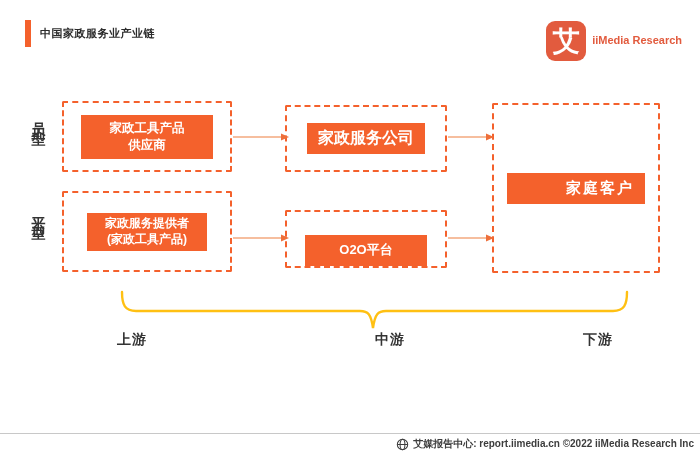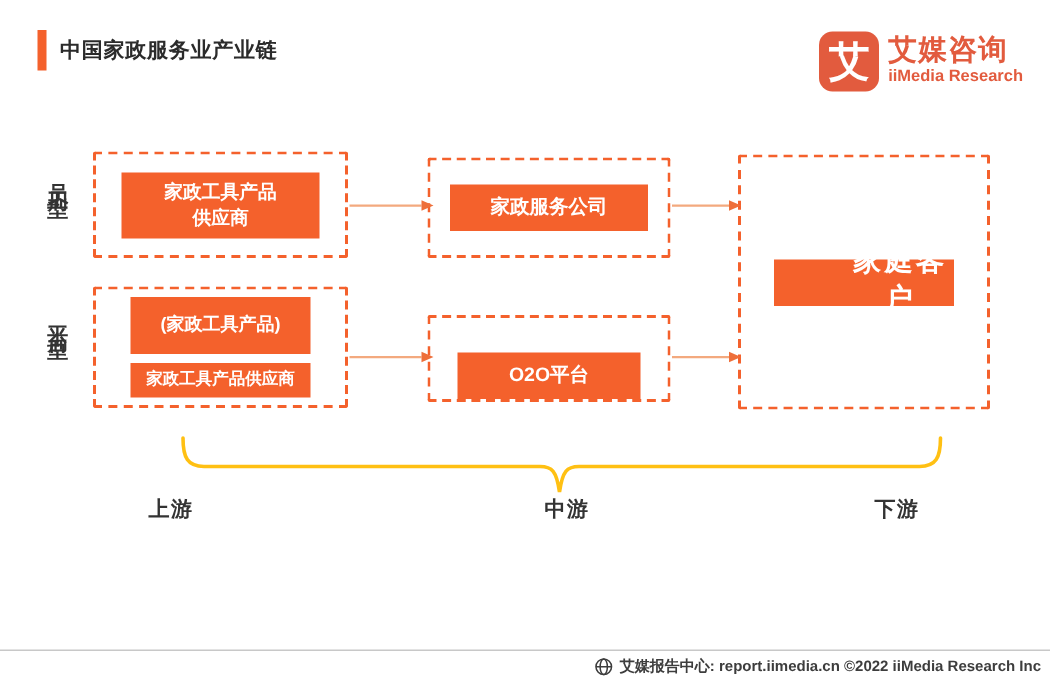--- a/index.html
+++ b/index.html
@@ -2,21 +2,21 @@
 <html><head>
 <meta charset="utf-8">
 <style>
   html,body{margin:0;padding:0;background:#ffffff;}
   body{width:700px;height:455px;position:relative;overflow:hidden;
        font-family:"Liberation Sans","DejaVu Sans",sans-serif;color:#333;}
 
   
   .title-bar{position:absolute;left:25px;top:20px;width:6px;height:27px;background:#F4612C;}
   .page-title{position:absolute;left:40px;top:20px;height:27px;line-height:27px;
-              font-size:14px;font-weight:700;color:#2b2b2b;letter-spacing:0.5px;}
+              font-size:11px;font-weight:700;color:#2b2b2b;letter-spacing:0.5px;}
   .logo{position:absolute;right:18px;top:21px;display:flex;align-items:center;gap:6px;}
   .logo-mark{width:40px;height:40px;background:#E25B3E;border-radius:9px;color:#fff;
              display:flex;align-items:center;justify-content:center;
              font-size:27px;font-weight:700;line-height:1;}
   .logo-text{display:flex;flex-direction:column;justify-content:center;}
   .logo-cn{font-size:19px;font-weight:700;color:#E25B3E;letter-spacing:1px;line-height:1.1;}
   .logo-en{font-size:11px;font-weight:700;color:#E25B3E;line-height:1.2;}
 
   
   .vlabel{position:absolute;writing-mode:vertical-lr;font-size:14px;font-weight:600;
@@ -30,50 +30,49 @@
   .g-emp-mid{left:285px;top:105px;width:162px;height:67px;}
   .g-plat-up{left:62px; top:191px;width:170px;height:81px;}
   .g-plat-mid{left:285px;top:210px;width:162px;height:58px;justify-content:flex-end;}
   .g-down   {left:492px;top:103px;width:168px;height:170px;}
 
   .obox{background:#F4612C;color:#fff;font-weight:700;text-align:center;
         display:flex;flex-direction:column;align-items:center;justify-content:center;
         box-sizing:border-box;}
   .obox .ln{line-height:1.3;}
   .b-emp-up  {width:132px;height:44px;font-size:12.5px;}
-  .b-emp-mid {width:132px;height:31px;font-size:13px;}
+  .b-emp-mid {width:118px;height:31px;font-size:16px;}
   .b-plat-up1{width:120px;height:38px;font-size:12px;}
   .b-plat-up2{width:120px;height:23px;font-size:11px;}
   .b-plat-mid{width:122px;height:31px;font-size:13px;}
-  .b-down    {width:120px;height:31px;font-size:19px;letter-spacing:2px;padding-left:48px;}
+  .b-down    {width:138px;height:31px;font-size:15px;letter-spacing:2px;padding-left:48px;}
 
   .overlay{position:absolute;left:0;top:0;pointer-events:none;}
 
   .stage{position:absolute;top:331px;width:60px;text-align:center;
          font-size:14px;font-weight:600;color:#333;letter-spacing:1px;}
-  .stage.up  {left:84px;}
-  .stage.mid {left:348px;}
+  .stage.up  {left:102px;}
+  .stage.mid {left:360px;}
   .stage.down{left:568px;}
 
   
   .footer-rule{position:absolute;left:0;top:433px;width:700px;height:1px;background:#c8c8c8;}
   .footer{position:absolute;right:6px;top:437px;display:flex;align-items:center;gap:4px;
           font-size:10px;font-weight:600;color:#3d3d3d;}
   .globe{display:inline-flex;}
 </style>
 </head>
 <body>
 
 <div class="title-bar"></div>
 <div class="page-title">中国家政服务业产业链</div>
 
 <div class="logo">
   <div class="logo-mark">艾</div>
   <div class="logo-text">
-    <span class="logo-cn">艾媒咨询</span>
     <span class="logo-en">iiMedia Research</span>
   </div>
 </div>
 
 <div class="vlabel row1">员工型</div>
 <div class="vlabel row2">平台型</div>
 
 <div class="dashed g-emp-up">
   <div class="obox b-emp-up">
     <span class="ln">家政工具产品</span>
@@ -81,24 +80,22 @@
   </div>
 </div>
 <div class="dashed g-emp-mid">
   <div class="obox b-emp-mid">
     <span class="ln">家政服务公司</span>
   </div>
 </div>
 
 <div class="dashed g-plat-up">
   <div class="obox b-plat-up1">
+    <span class="ln">家政服务提供者</span>
     <span class="ln">(家政工具产品)</span>
-  </div>
-  <div class="obox b-plat-up2">
-    <span class="ln">家政工具产品供应商</span>
   </div>
 </div>
 <div class="dashed g-plat-mid">
   <div class="obox b-plat-mid">
     <span class="ln">O2O平台</span>
   </div>
 </div>
 
 <div class="dashed g-down">
   <div class="obox b-down">

